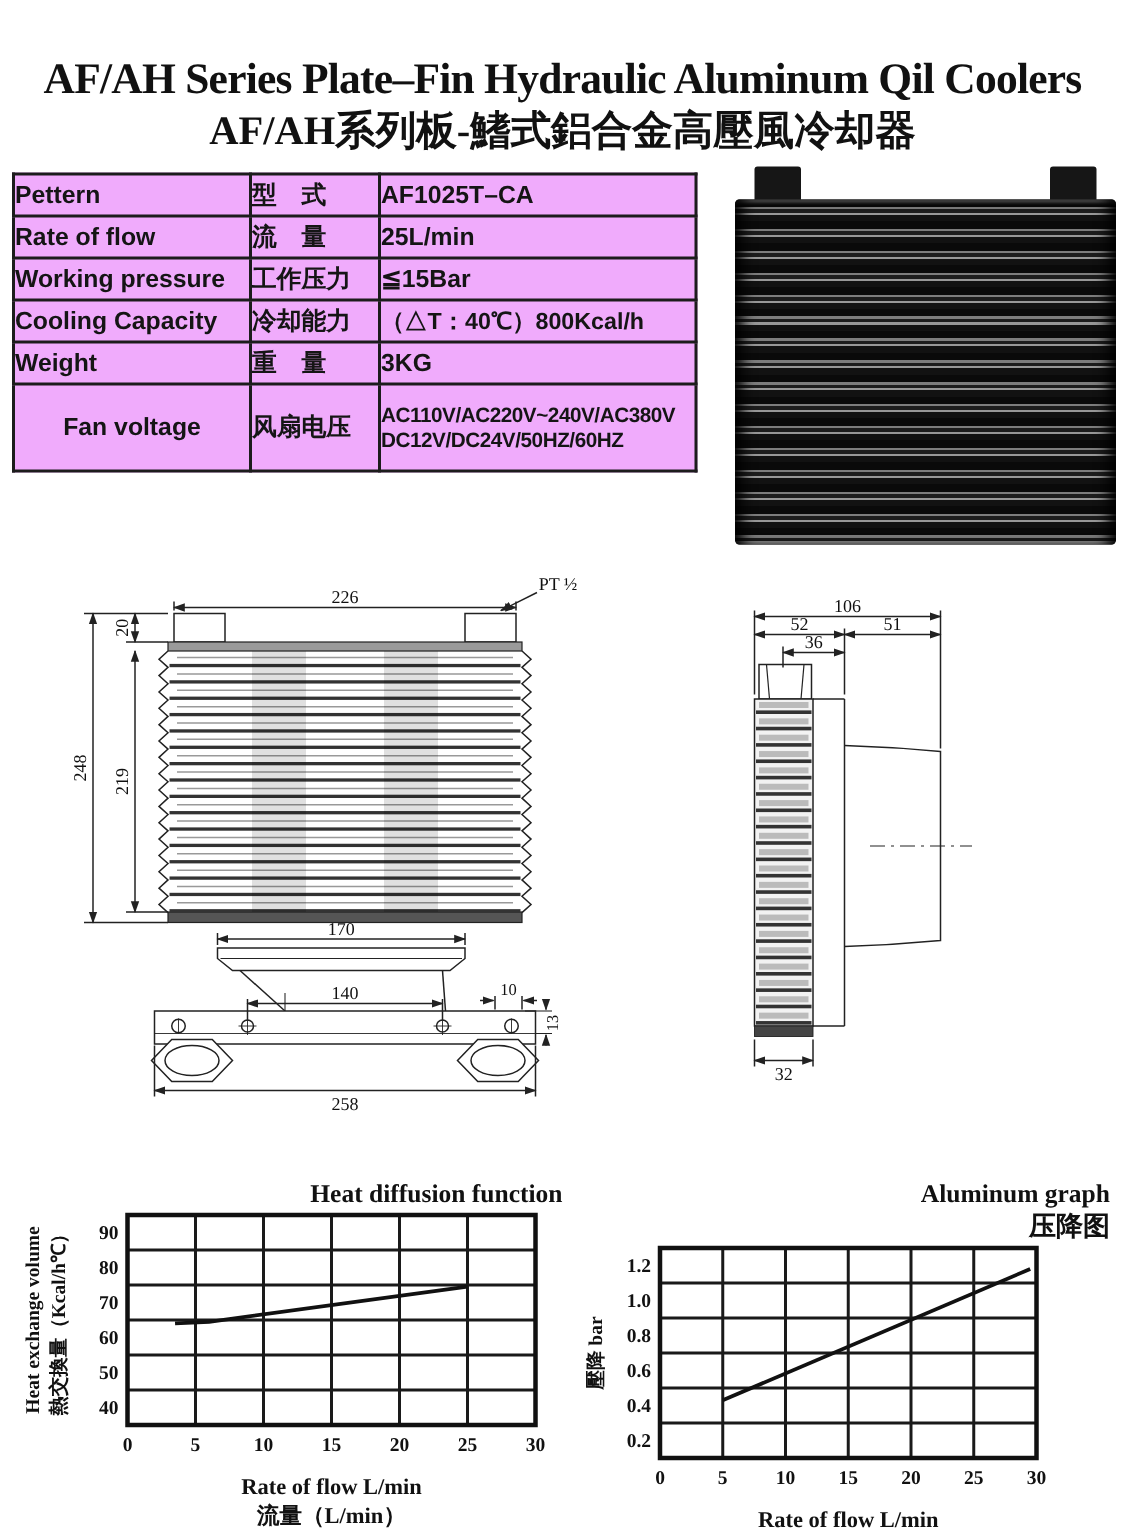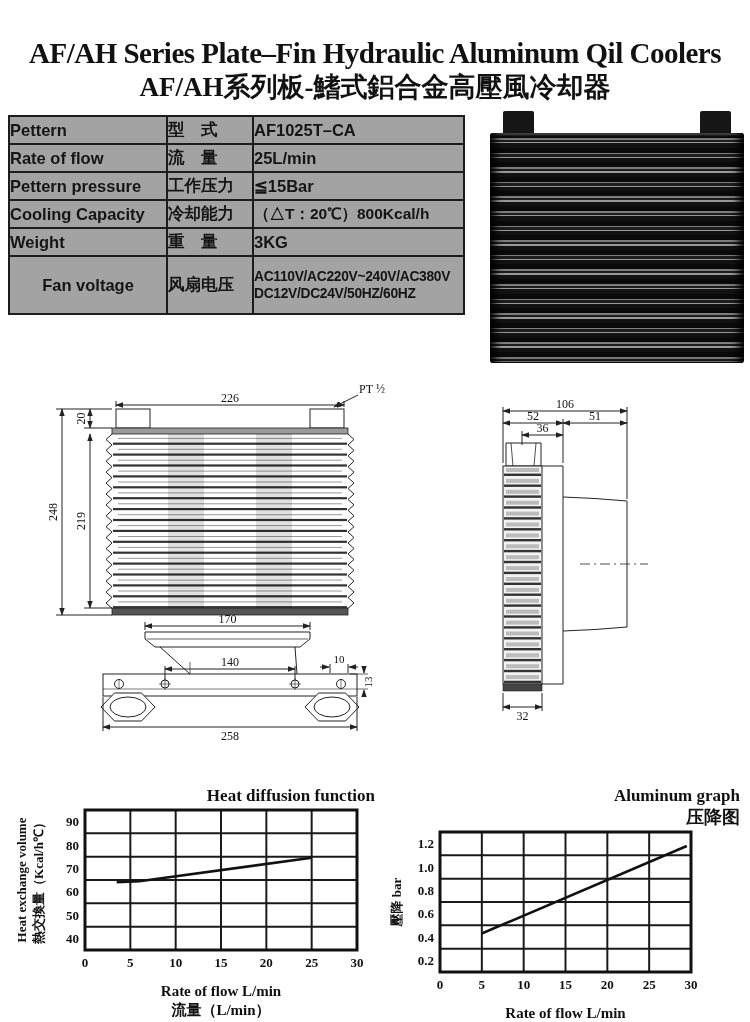--- a/index.html
+++ b/index.html
@@ -4,21 +4,21 @@
 <style>
   html,body{margin:0;padding:0;background:#fff;}
   .page{position:relative;width:750px;height:1022px;background:#fff;overflow:hidden;
         font-family:"Liberation Sans",sans-serif;color:#111;margin-top:31px;}
   
   .title-en{position:absolute;left:0;top:6px;width:750px;text-align:center;
             font-family:"Liberation Serif",serif;font-weight:bold;font-size:29px;letter-spacing:-0.5px;}
   .title-zh{position:absolute;left:0;top:38px;width:750px;text-align:center;
             font-family:"Liberation Serif",serif;font-weight:bold;font-size:27px;}
   
-  table.spec{position:absolute;left:8px;top:84px;width:455px;border-collapse:collapse;table-layout:fixed;background:#a3a3a3;}
+  table.spec{position:absolute;left:8px;top:84px;width:455px;border-collapse:collapse;table-layout:fixed;background:#f0abfc;}
   table.spec td{border:2.4px solid #1c1c1c;font-weight:bold;color:#151515;vertical-align:middle;padding:0;}
   table.spec tr{height:28px;}
   table.spec tr.tall{height:58px;}
   td.c-en{font-size:16.5px;padding-left:8px;}
   td.c-zh{font-size:16.5px;padding-left:6px;}
   td.c-val{font-size:16.5px;padding-left:9px;}
   tr.cool td.c-val{font-size:15.5px;}
   tr.tall td.c-en{text-align:center;padding-left:0;}
   tr.tall td.c-val{font-size:13.8px;line-height:1.25;letter-spacing:-0.3px;}
   
@@ -70,31 +70,31 @@
           </td>
         </tr>
         <tr>
           <td class="c-en">Rate of flow</td>
           <td class="c-zh">流　量</td>
           <td class="c-val">
             <div>25L/min</div>
           </td>
         </tr>
         <tr>
-          <td class="c-en">Pettern pressure</td>
+          <td class="c-en">Working pressure</td>
           <td class="c-zh">工作压力</td>
           <td class="c-val">
             <div>≦15Bar</div>
           </td>
         </tr>
         <tr class="cool">
           <td class="c-en">Cooling Capacity</td>
           <td class="c-zh">冷却能力</td>
           <td class="c-val">
-            <div>（△T：20℃）800Kcal/h</div>
+            <div>（△T：40℃）800Kcal/h</div>
           </td>
         </tr>
         <tr>
           <td class="c-en">Weight</td>
           <td class="c-zh">重　量</td>
           <td class="c-val">
             <div>3KG</div>
           </td>
         </tr>
         <tr class="tall">

